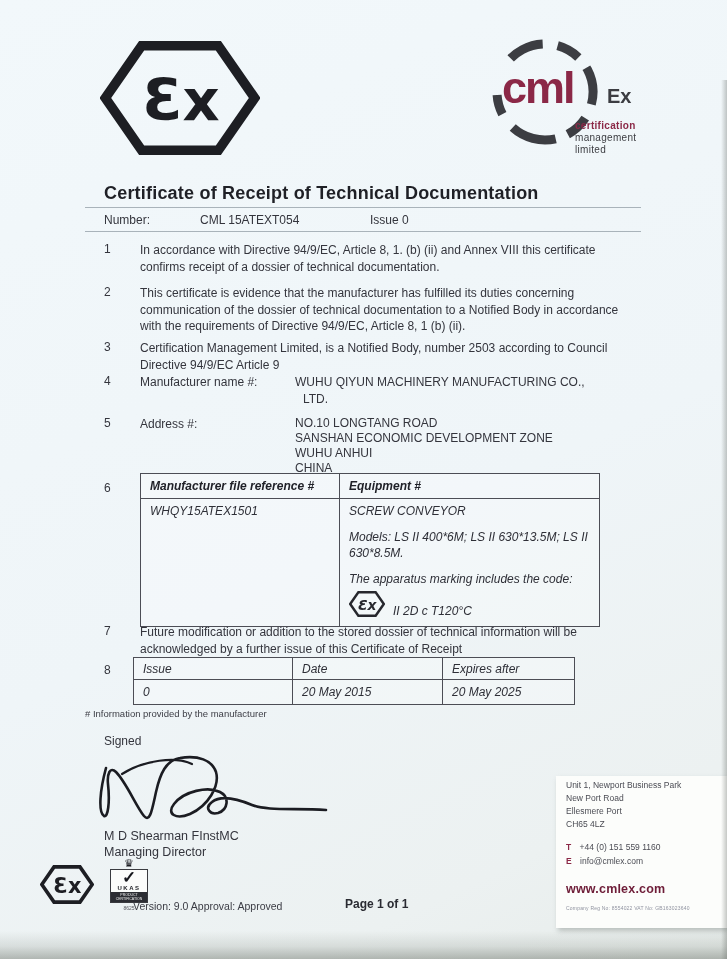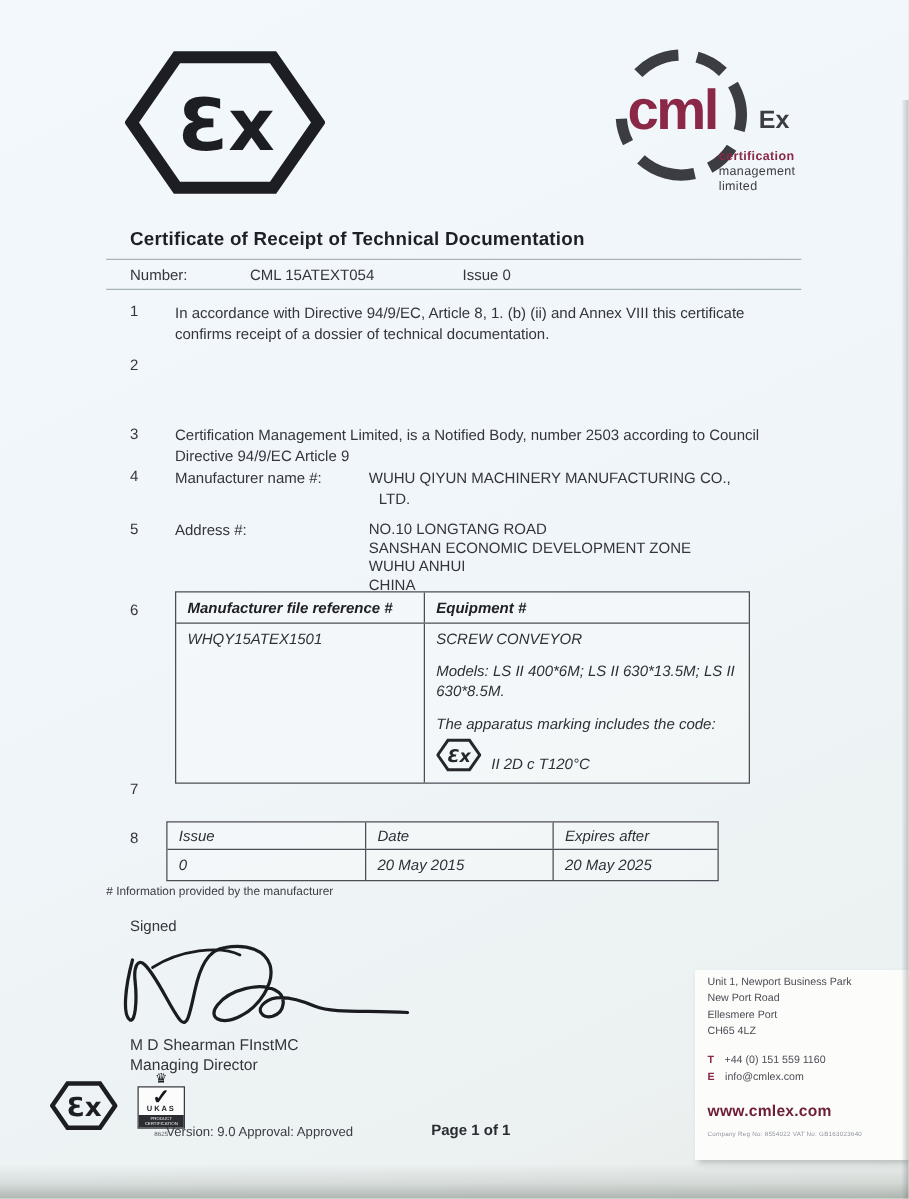--- a/index.html
+++ b/index.html
@@ -6,21 +6,21 @@
   .page{
     position:relative;width:727px;height:959px;overflow:hidden;
     background:linear-gradient(155deg,#f2f8fb 0%,#eff5f8 55%,#ecf1f1 85%,#e7ecea 100%);
     font-family:"Liberation Sans",sans-serif;color:#393a42;
   }
   .abs{position:absolute;}
   .cml-word{font-weight:bold;letter-spacing:-2px;}
   .cml-ex{font-weight:bold;}
   .cml-lines div{line-height:12px;font-size:10px;letter-spacing:.3px;}
   
-  .title{font-size:15px;font-weight:bold;color:#1f2026;letter-spacing:.2px;}
+  .title{font-size:18px;font-weight:bold;color:#1f2026;letter-spacing:.2px;}
   .hr{height:1px;background:#a9b3ba;}
   .body-text{font-size:12px;line-height:16.5px;color:#34353d;}
   .clause-num{font-size:12px;color:#34353d;}
   
   .tbl{border:1px solid #4c4d55;background:rgba(255,255,255,.25);}
   .tbl .row{display:flex;}
   .tbl .cell{padding:5px 9px;font-size:12px;color:#2e2f37;font-style:italic;}
   .tbl .head{font-weight:bold;color:#202128;}
   .bline{border-bottom:1px solid #4c4d55;}
   .rline{border-right:1px solid #4c4d55;}
@@ -80,20 +80,21 @@
   <div class="abs hr" style="left:85px;top:207px;width:556px;"></div>
   <div class="abs body-text" style="left:104px;top:212px;">Number:</div>
   <div class="abs body-text" style="left:200px;top:212px;">CML 15ATEXT054</div>
   <div class="abs body-text" style="left:370px;top:212px;">Issue 0</div>
   <div class="abs hr" style="left:85px;top:231px;width:556px;"></div>
 
   <div class="abs clause-num" style="left:104px;top:242px;">1</div>
   <div class="abs body-text" style="left:140px;top:242px;width:492px;">In accordance with Directive 94/9/EC, Article 8, 1. (b) (ii) and Annex VIII this certificate confirms receipt of a dossier of technical documentation.</div>
 
   <div class="abs clause-num" style="left:104px;top:285px;">2</div>
+  <div class="abs body-text" style="left:140px;top:285px;width:498px;">This certificate is evidence that the manufacturer has fulfilled its duties concerning communication of the dossier of technical documentation to a Notified Body in accordance with the requirements of Directive 94/9/EC, Article 8, 1 (b) (ii).</div>
 
   <div class="abs clause-num" style="left:104px;top:340px;">3</div>
   <div class="abs body-text" style="left:140px;top:340px;width:490px;">Certification Management Limited, is a Notified Body, number 2503 according to Council Directive 94/9/EC Article 9</div>
 
   <div class="abs clause-num" style="left:104px;top:374px;">4</div>
   <div class="abs body-text" style="left:140px;top:374px;">Manufacturer name #:</div>
   <div class="abs body-text" style="left:295px;top:374px;width:345px;">
     <div>WUHU QIYUN MACHINERY MANUFACTURING CO.,</div>
     <div style="padding-left:8px;">LTD.</div>
   </div>
@@ -126,20 +127,21 @@
             <polygon points="39,7 111,7 145,56 111,105 39,105 5,56" fill="none" stroke="#26272d" stroke-width="10"></polygon>
             <text x="76" y="79" text-anchor="middle" font-family="DejaVu Sans" font-weight="bold" font-size="58" fill="#26272d">Ɛx</text>
           </svg>
           <span style="margin-left:8px;font-size:12px;">II 2D c T120°C</span>
         </div>
       </div>
     </div>
   </div>
 
   <div class="abs clause-num" style="left:104px;top:624px;">7</div>
+  <div class="abs body-text" style="left:140px;top:624px;width:500px;">Future modification or addition to the stored dossier of technical information will be acknowledged by a further issue of this Certificate of Receipt</div>
 
   <div class="abs clause-num" style="left:104px;top:663px;">8</div>
   <div class="abs tbl" style="left:133px;top:657px;width:440px;">
     <div class="row bline">
       <div class="cell rline" style="width:140px;padding-top:4px;padding-bottom:3px;">Issue</div>
       <div class="cell rline" style="width:131px;padding-top:4px;padding-bottom:3px;">Date</div>
       <div class="cell" style="flex:1;padding-top:4px;padding-bottom:3px;">Expires after</div>
     </div>
     <div class="row">
       <div class="cell rline" style="width:140px;">0</div>

